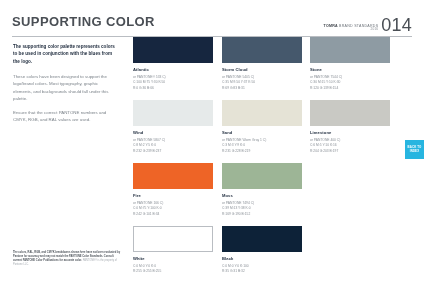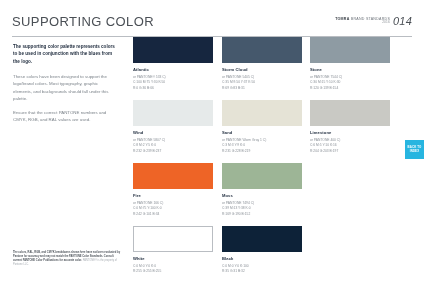--- a/index.html
+++ b/index.html
@@ -10,32 +10,32 @@
     overflow: hidden;
   }
   .page { position: relative; width: 424px; height: 300px; background:#fff; }
 
   
   .header {
     position: absolute; left: 12px; top: 14px; width: 400px; height: 24px;
   }
   .header-title {
     position: absolute; left: 0; top: 0;
-    font-size: 13px; font-weight: 400; letter-spacing: .4px;
+    font-size: 13px; font-weight: 700; letter-spacing: .4px;
     color: #4a4f55;
   }
   .header-right {
     position: absolute; right: 0; top: 2px;
     display: flex; align-items: flex-end; gap: 3px;
   }
   .hdr-brandblock { text-align: right; line-height: 1.15; padding-bottom: 2px; }
   .hdr-brandline { font-size: 3.6px; letter-spacing: .25px; color: #6d737a; white-space: nowrap; }
   .hdr-brandline .bold { font-weight: bold; color: #3d434a; }
   .hdr-year { font-size: 3.2px; color: #8c9197; letter-spacing: .2px; }
-  .hdr-pagenum { font-size: 11px; color: #4a4f55; letter-spacing: .2px; line-height: 1; font-style: italic; }
+  .hdr-pagenum { font-size: 18px; color: #4a4f55; letter-spacing: .2px; line-height: 1; }
   .header-rule {
     position: absolute; left: 12px; top: 36px; width: 400px; height: 1px;
     background: #b9bdc2;
   }
 
   
   .leftcol { position: absolute; left: 13px; top: 43px; width: 104px; }
   .lead {
     font-size: 4.6px; font-weight: bold; line-height: 1.62;
     color: #1d2a3c; margin-bottom: 8px;

